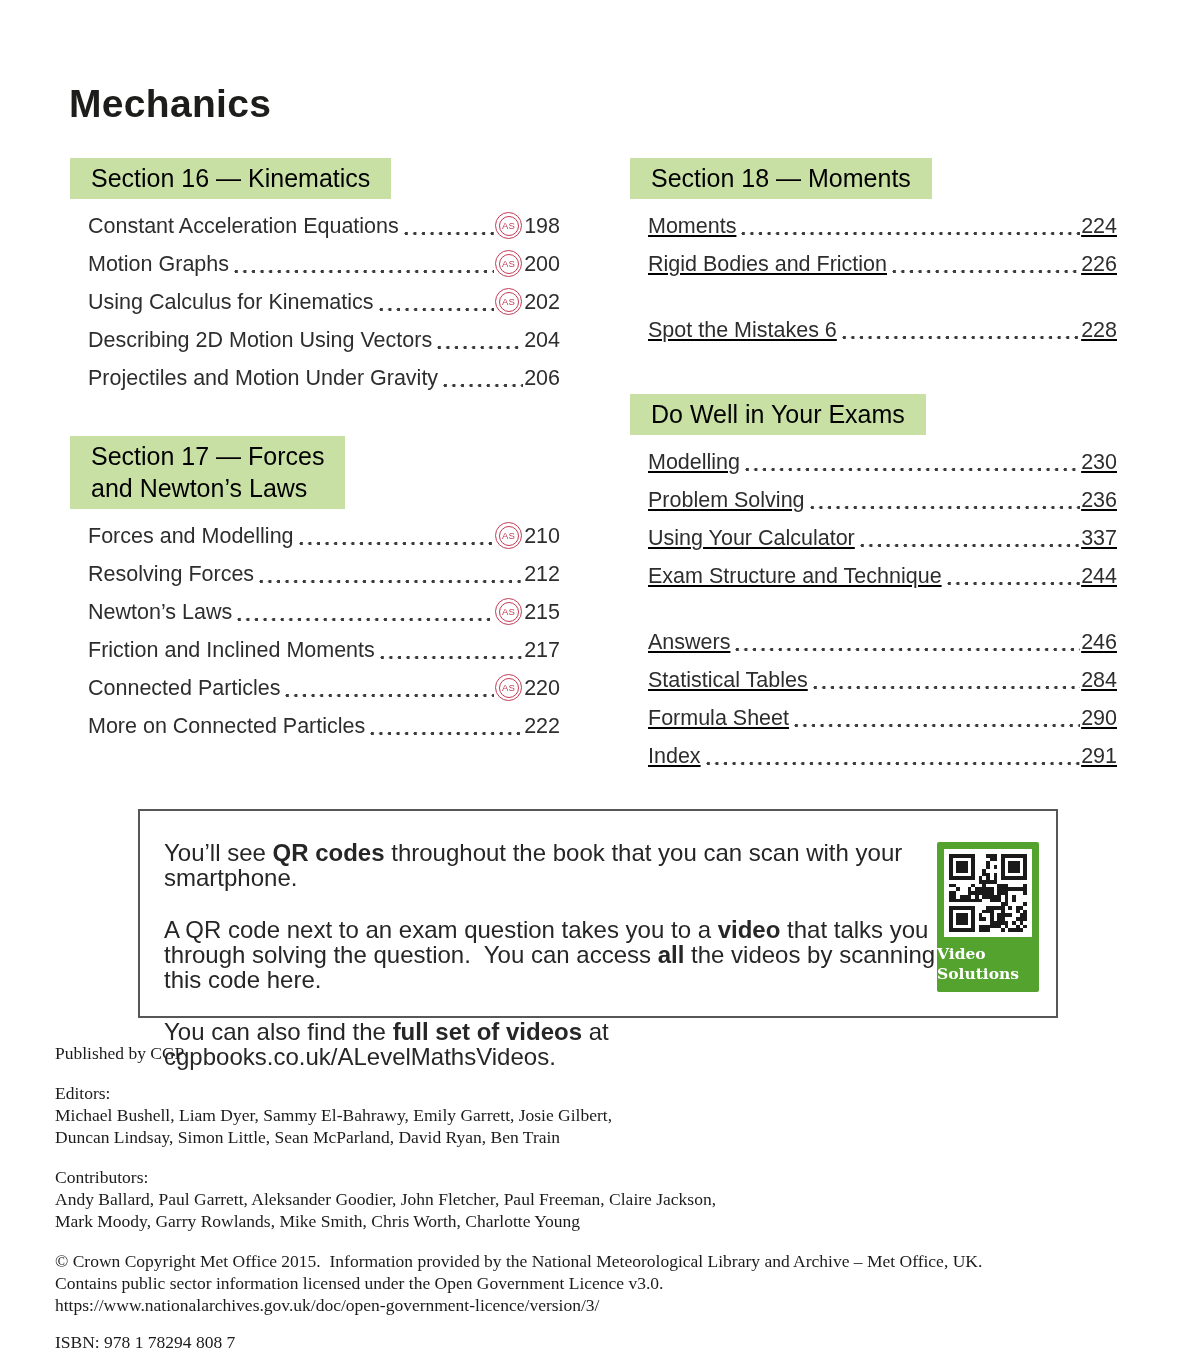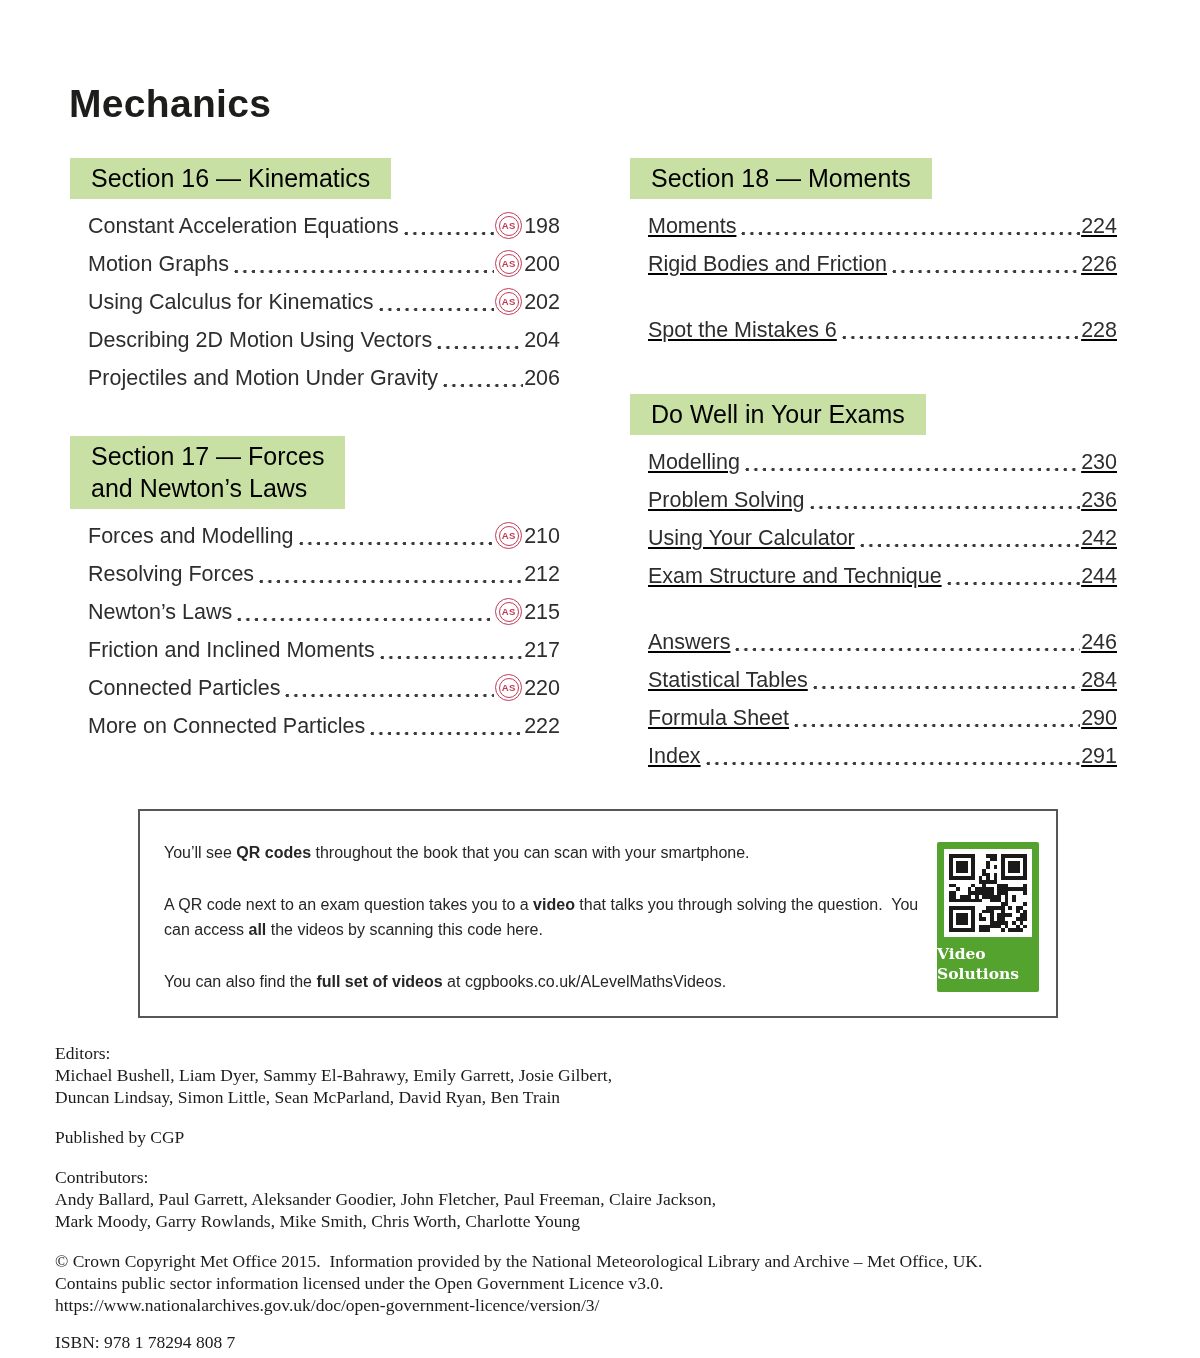--- a/index.html
+++ b/index.html
@@ -37,29 +37,29 @@
   }
   .as-badge {
     flex:0 0 auto; width:27px; height:27px; box-sizing:border-box;
     border:1.6px solid var(--badge-red,#c13b55); border-radius:50%;
     display:flex; align-items:center; justify-content:center; margin:0 2px 1px 0;
   }
   .as-badge span {
     width:20px; height:20px; box-sizing:border-box;
     border:1.2px solid var(--badge-red,#c13b55); border-radius:50%;
     display:flex; align-items:center; justify-content:center;
-    font-size:9.5px; font-weight:700; color:var(--badge-red,#c13b55); letter-spacing:.3px;
+    font-size:9.5px; font-weight:400; color:var(--badge-red,#c13b55); letter-spacing:.3px;
   }
 
   .qr-box {
     position:absolute; left:138px; top:809px; width:920px; height:209px;
     border:2px solid #57575a; box-sizing:border-box; background:#fff;
   }
   .qr-text { position:absolute; left:24px; top:29px; width:775px; color:#262626; }
-  .qr-text p { margin:0 0 27px 0; font-size:16px; line-height:25px; white-space:pre-wrap; }
+  .qr-text p { margin:0 0 27px 0; font-size:24px; line-height:25px; white-space:pre-wrap; }
   .qr-text .b { font-weight:700; }
   .qr-badge {
     position:absolute; right:17px; top:31px; width:102px; height:150px;
     background:var(--qr-green,#55a32f); border-radius:2px;
   }
   .qr-code {
     position:absolute; left:7px; top:7px; width:88px; height:88px; background:#fff;
     display:flex; align-items:center; justify-content:center;
   }
   .qr-badge-label {
@@ -167,21 +167,21 @@
           <span class="lbl">Modelling</span>
           <span class="leader"></span>
           <span class="pg">230</span>
         </div><div class="toc-entry">
           <span class="lbl">Problem Solving</span>
           <span class="leader"></span>
           <span class="pg">236</span>
         </div><div class="toc-entry">
           <span class="lbl">Using Your Calculator</span>
           <span class="leader"></span>
-          <span class="pg">242</span>
+          <span class="pg">337</span>
         </div><div class="toc-entry">
           <span class="lbl">Exam Structure and Technique</span>
           <span class="leader"></span>
           <span class="pg">244</span>
         </div><div class="toc-entry gap">
           <span class="lbl">Answers</span>
           <span class="leader"></span>
           <span class="pg">246</span>
         </div><div class="toc-entry">
           <span class="lbl">Statistical Tables</span>
@@ -448,26 +448,26 @@
             <rect x="18" y="20" width="1" height="1" fill="#1a1a1a"></rect>
             <rect x="19" y="20" width="1" height="1" fill="#1a1a1a"></rect>
           </svg>
       </div>
       <div class="qr-badge-label">Video Solutions</div>
     </div>
   </div>
 
   <div class="footer">
     <div class="block">
+      <div class="line">Published by CGP</div>
+    </div>
+    <div class="block">
       <div class="line">Editors:</div>
       <div class="line">Michael Bushell, Liam Dyer, Sammy El-Bahrawy, Emily Garrett, Josie Gilbert,</div>
       <div class="line">Duncan Lindsay, Simon Little, Sean McParland, David Ryan, Ben Train</div>
-    </div>
-    <div class="block">
-      <div class="line">Published by CGP</div>
     </div>
     <div class="block">
       <div class="line">Contributors:</div>
       <div class="line">Andy Ballard, Paul Garrett, Aleksander Goodier, John Fletcher, Paul Freeman, Claire Jackson,</div>
       <div class="line">Mark Moody, Garry Rowlands, Mike Smith, Chris Worth, Charlotte Young</div>
     </div>
     <div class="block tight">
       <div class="line">© Crown Copyright Met Office 2015.  Information provided by the National Meteorological Library and Archive – Met Office, UK.</div>
       <div class="line">Contains public sector information licensed under the Open Government Licence v3.0.</div>
       <div class="line">https://www.nationalarchives.gov.uk/doc/open-government-licence/version/3/</div>

